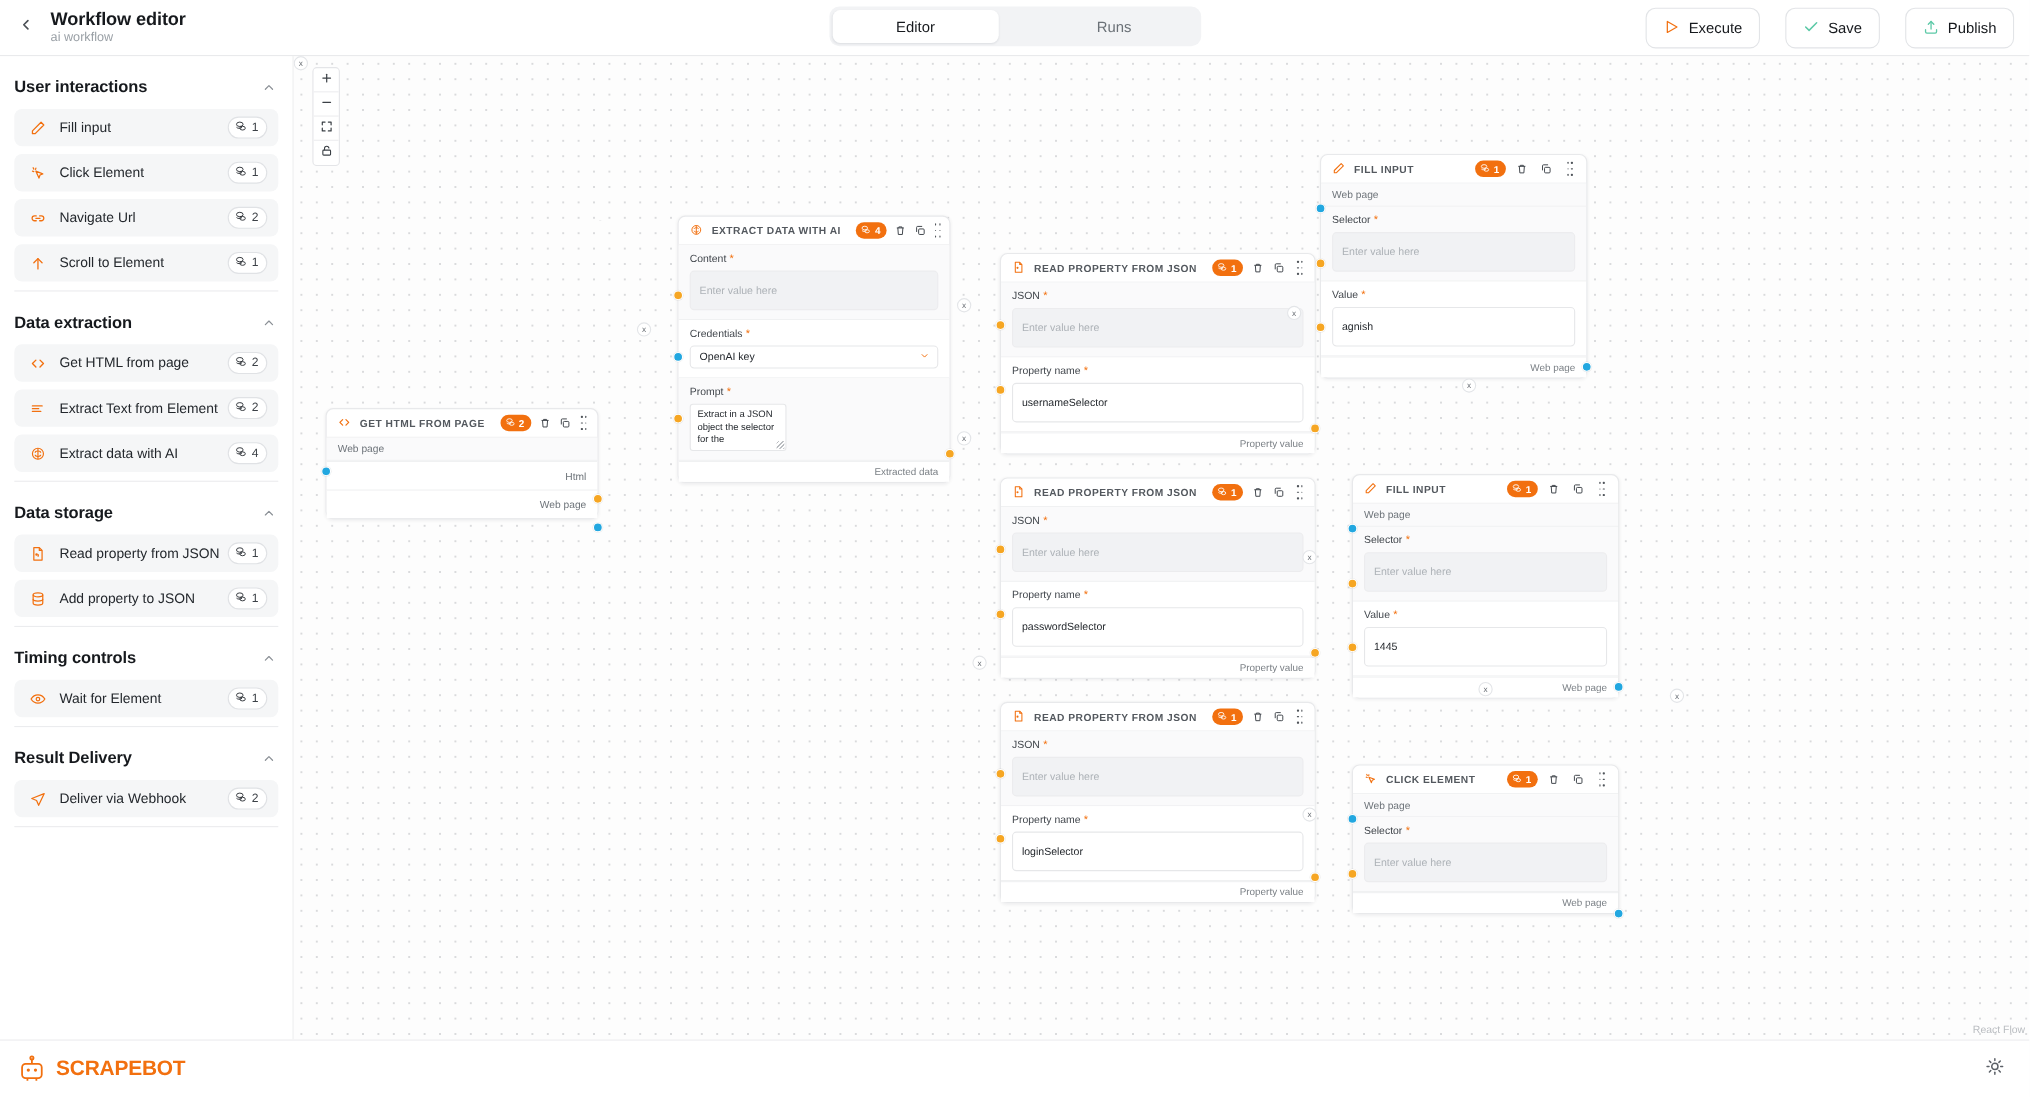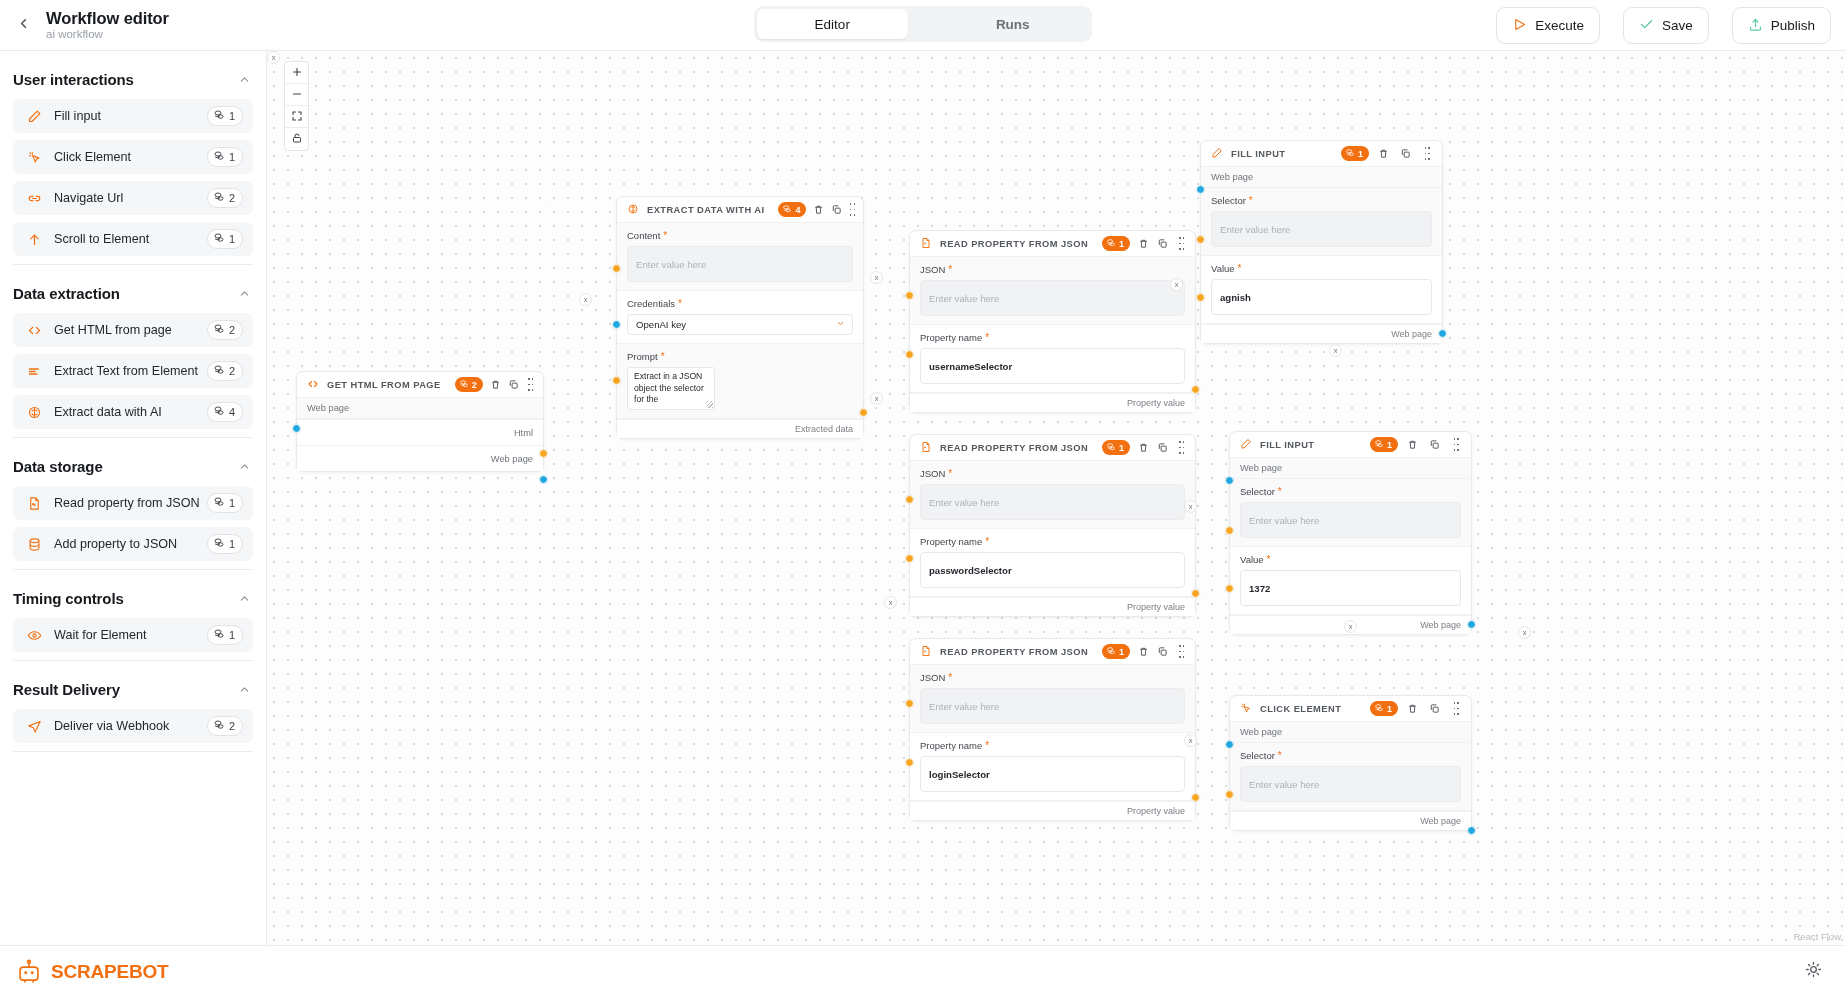--- a/index.html
+++ b/index.html
@@ -27,21 +27,21 @@
   .wf-title { font-size: 16.5px; font-weight: 700; letter-spacing: -0.1px; color: #16191d; line-height: 1.1; }
   .wf-sub { font-size: 11.5px; color: #9aa0a6; line-height: 1.1; }
 
   .tabs {
     position: absolute; left: 50%; transform: translateX(-50%); top: 6px;
     width: 338px; height: 36px; background: #f2f3f5; border-radius: 9px;
     display: flex; padding: 3px; gap: 29px;
   }
   .tab {
     flex: 1; display: flex; align-items: center; justify-content: center;
-    font-size: 13.5px; color: #6b7177; border-radius: 7px; cursor: pointer; font-weight: 700;
+    font-size: 13.5px; color: #6b7177; border-radius: 7px; cursor: pointer; font-weight: 400;
   }
   .tab.active { background: #fff; color: #16191d; font-weight: 500; box-shadow: 0 1px 2px rgba(16,24,40,.09); }
 
   .header-actions { position: absolute; right: 14px; top: 7px; display: flex; gap: 23px; }
   .hbtn {
     height: 37px; padding: 0 15px; border: 1px solid #e2e4e7; background: #fff;
     border-radius: 9px; display: flex; align-items: center; gap: 8px;
     font-size: 13.5px; color: #16191d; cursor: pointer;
   }
   .hbtn svg { width: 15px; height: 15px; }
@@ -121,21 +121,21 @@
   .n-port.right { justify-content: flex-end; border-bottom: none; border-top: 1px solid #f0f1f2; }
   .n-field { padding: 7px 10px 8px 10px; border-bottom: 1px solid #f0f1f2; background: #fafafb; }
   .n-field.plain { background: #fff; }
   .n-label { font-size: 9.5px; color: #41464c; margin-bottom: 5px; display: flex; align-items: center; gap: 3px; }
   .req { color: #f2700f; font-size: 10px; line-height: 1; }
   .n-input {
     height: 36px; background: #f1f2f4; border: 1px solid #ececee; border-radius: 4px;
     display: flex; align-items: center; padding: 0 8px; font-size: 9.6px; color: #24282d;
   }
   .n-input.empty { color: #adb2b7; }
-  .n-input.white { background: #fff; border: 1px solid #e6e7e9; font-weight: bold; }
+  .n-input.white { background: #fff; border: 1px solid #e6e7e9; }
   .n-select {
     height: 21px; background: #fff; border: 1px solid #e6e7e9; border-radius: 4px;
     display: flex; align-items: center; justify-content: space-between; padding: 0 7px 0 8px;
     font-size: 9.6px; color: #24282d;
   }
   .n-select svg { width: 9px; height: 9px; color: #f2700f; }
   .n-textarea {
     min-height: 28px; background: #fff; border: 1px solid #e6e7e9; border-radius: 3px;
     padding: 3px 6px; font-size: 8.6px; color: #24282d; line-height: 1.35; width: 88px;
     position: relative; overflow: hidden;
@@ -980,21 +980,21 @@
             <span>Selector</span>
               <span class="req">*</span>
           </div>
           <div class="n-input empty">Enter value here</div>
         </div>
         <div class="n-field plain">
           <div class="n-label">
             <span>Value</span>
               <span class="req">*</span>
           </div>
-          <div class="n-input white">1372</div>
+          <div class="n-input white">1445</div>
         </div>
         <div class="n-foot">
           <span>Web page</span>
         </div>
       </div>
 
       <div class="node" style="left:962px;top:644px;width:243px">
         <div class="h blue" style="left:-5px;top:44px"></div>
         <div class="h orange" style="left:-5px;top:94px"></div>
         <div class="h blue" style="right:-5px;top:130px"></div>

